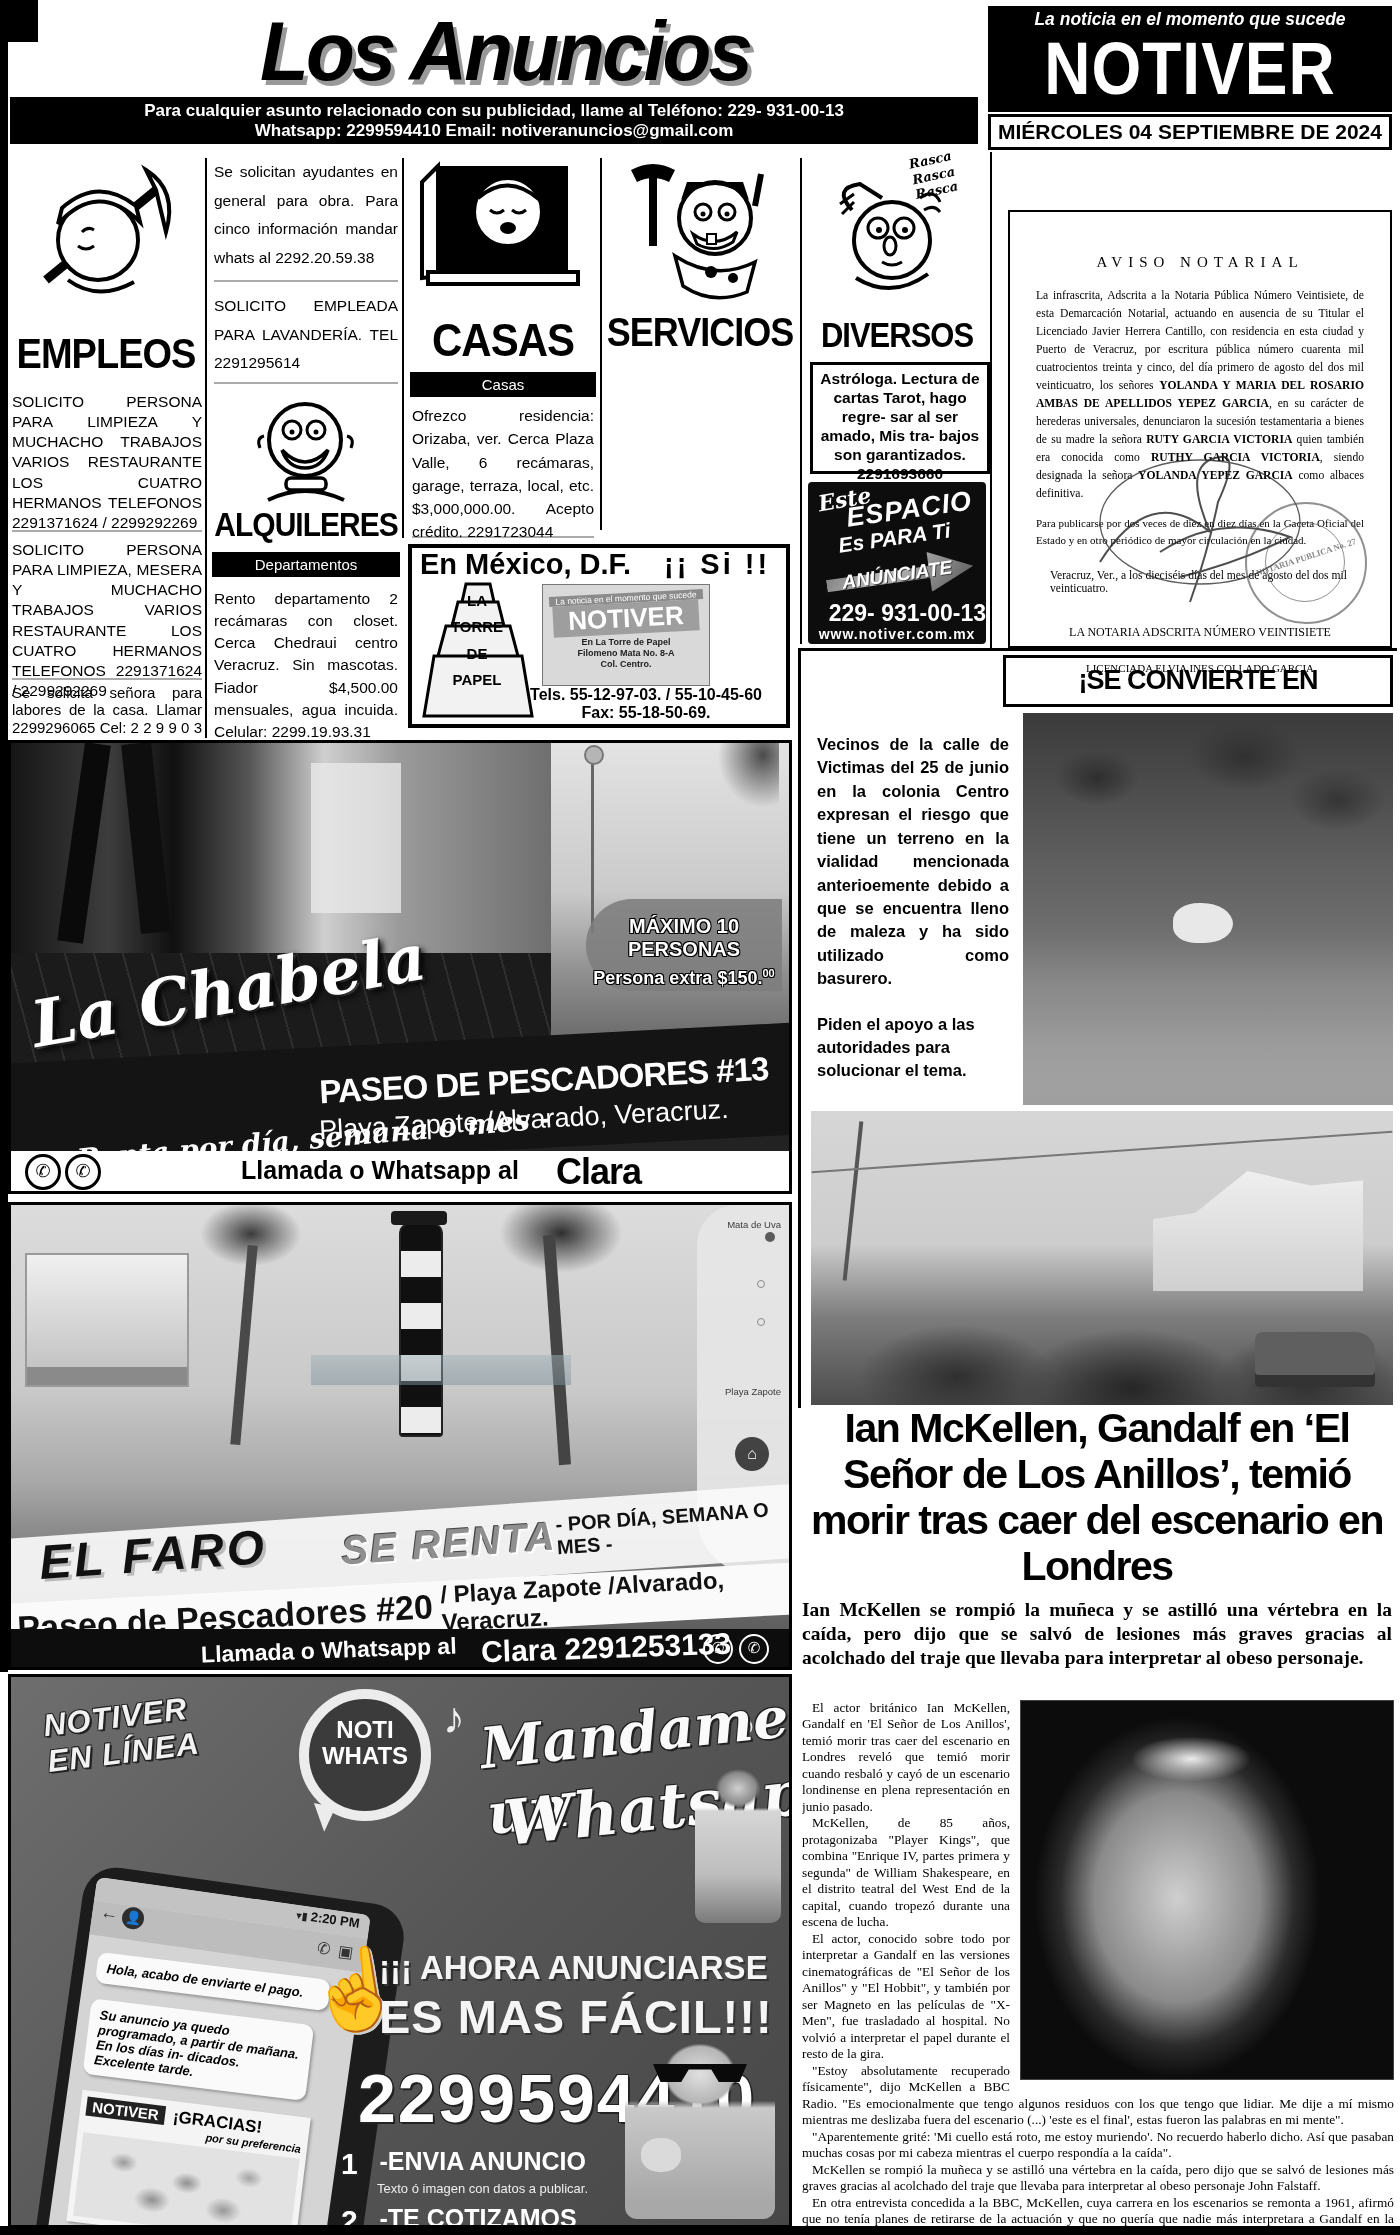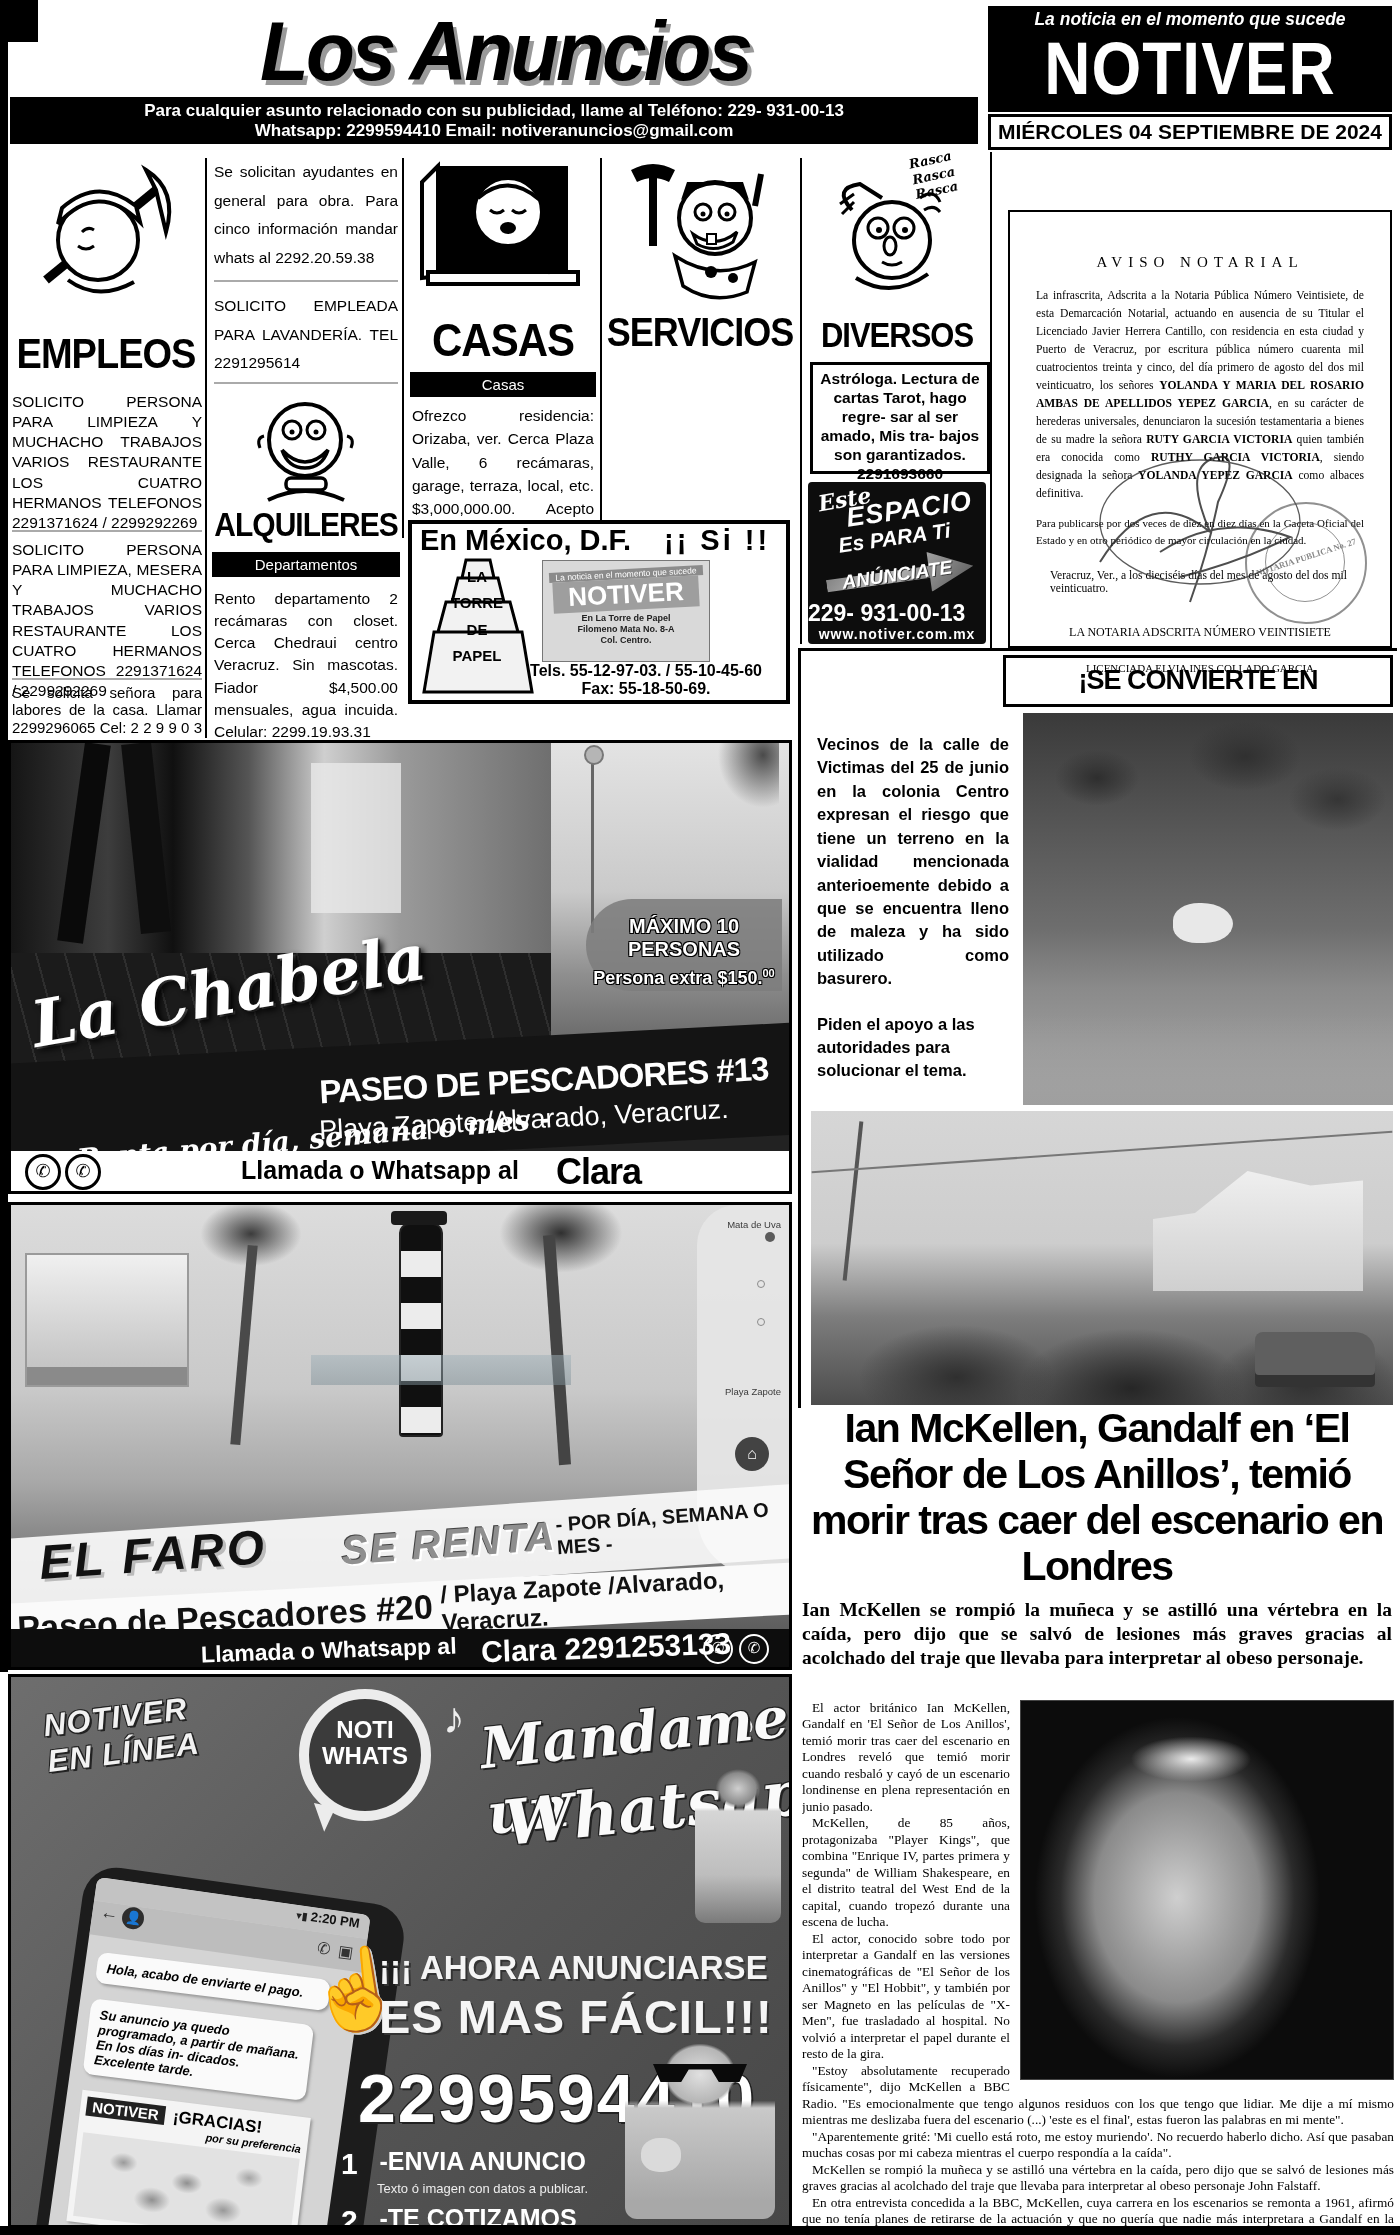--- a/index.html
+++ b/index.html
@@ -97,21 +97,21 @@
       <ellipse cx="88" cy="68" rx="8" ry="6" fill="#000"></ellipse>
       <path d="M60 78 q28 18 56 0" stroke="#000" stroke-width="3" fill="none"></path>
       <rect x="8" y="112" width="150" height="12" fill="#fff" stroke="#000" stroke-width="4"></rect>
       <path d="M96 96 q18 10 34 16" stroke="#000" stroke-width="5" fill="none"></path>
     </svg>
   </div>
   <div class="abs fat" style="left:408px;top:316px;width:190px;font-size:42px;text-align:center;">CASAS</div>
   <div class="abs seccion-bar" style="left:410px;top:372px;width:186px;">Casas</div>
   <div class="abs jtext hrule" style="left:412px;top:404px;width:182px;height:132px;font-size:15.5px;line-height:1.5;">Ofrezco residencia: Orizaba, ver. Cerca Plaza Valle, 6 recámaras, garage, terraza, local, etc. $3,000,000.00. Acepto crédito. 2291723044</div>
 
-  <div class="abs" style="left:408px;top:520px;width:374px;height:176px;border:4px solid #000;background:#fff;overflow:hidden;">
+  <div class="abs" style="left:408px;top:544px;width:374px;height:176px;border:4px solid #000;background:#fff;overflow:hidden;">
     <span class="abs" style="left:8px;top:0;font-size:29px;font-weight:900;">En México, D.F.</span>
     <span class="abs" style="left:252px;top:0;font-size:29px;font-weight:900;letter-spacing:3px;">¡¡ Si !!</span>
     <div class="abs" style="left:6px;top:34px;">
       <svg width="118" height="138" viewBox="0 0 118 138">
         <path d="M48 2 h24 l4 18 h-32 Z M40 20 h40 l6 24 h-52 Z M28 44 h64 l8 30 h-80 Z M16 74 h88 l10 60 h-108 Z" fill="#f2f2f2" stroke="#000" stroke-width="3"></path>
       </svg>
     </div>
     <div class="abs prewrap" style="left:6px;top:40px;width:118px;text-align:center;font-size:15px;font-weight:900;line-height:1.75;">LA
 TORRE
 DE
@@ -171,21 +171,21 @@
   <div class="abs jtext" style="left:810px;top:362px;width:160px;height:96px;border:3px solid #000;padding:5px 7px;
               font-size:15.5px;font-weight:bold;text-align:center;line-height:1.22;">Astróloga. Lectura de cartas Tarot, hago regre- sar al ser amado, Mis tra- bajos son garantizados. 2291693660</div>
 
   <div class="abs" style="left:808px;top:482px;width:178px;height:162px;background:#0d0d0d;color:#fff;overflow:hidden;border-radius:4px;">
     <span class="abs script" style="left:10px;top:4px;font-size:22px;font-weight:bold;transform:rotate(-10deg);">Este</span>
     <span class="abs" style="left:38px;top:12px;font-size:27px;font-weight:900;font-style:italic;transform:rotate(-8deg);letter-spacing:1px;">ESPACIO</span>
     <span class="abs" style="left:30px;top:44px;font-size:21px;font-weight:900;font-style:italic;transform:rotate(-8deg);">Es PARA Ti</span>
     <div class="abs" style="left:18px;top:74px;width:148px;height:40px;background:linear-gradient(135deg,#777,#bbb 40%,#555);
                 transform:rotate(-8deg);clip-path:polygon(0 35%,70% 35%,70% 0,100% 50%,70% 100%,70% 65%,0 65%);"></div>
     <span class="abs" style="left:34px;top:82px;font-size:19px;font-weight:900;font-style:italic;transform:rotate(-8deg);color:#fff;text-shadow:1px 1px 0 #333;">ANÚNCIATE</span>
-    <div class="abs" style="left:0;top:118px;width:178px;font-size:23px;font-weight:900;text-align:left;">229- 931-00-13</div>
+    <div class="abs" style="left:0;top:118px;width:178px;font-size:23px;font-weight:900;text-align:right;">229- 931-00-13</div>
     <div class="abs" style="left:0;top:144px;width:178px;font-size:14px;font-weight:bold;text-align:center;letter-spacing:1px;">www.notiver.com.mx</div>
   </div>
 
   <div class="abs serif" style="left:1008px;top:210px;width:380px;height:434px;border:2px solid #000;">
     <div style="margin-top:42px;text-align:center;font-size:15px;letter-spacing:6px;">AVISO NOTARIAL</div>
     <p class="jtext" style="margin:16px 26px 0;font-size:11.6px;line-height:1.55;">
       <span>La infrascrita, Adscrita a la Notaria Pública Número Veintisiete, de esta Demarcación Notarial, actuando en ausencia de su Titular el Licenciado Javier Herrera Cantillo, con residencia en esta ciudad y Puerto de Veracruz, por escritura pública número cuarenta mil cuatrocientos treinta y cinco, del día primero de agosto del dos mil veinticuatro, los señores </span><b>YOLANDA Y MARIA DEL ROSARIO AMBAS DE APELLIDOS YEPEZ GARCIA</b><span>, en su carácter de herederas universales, denunciaron la sucesión testamentaria a bienes de su madre la señora </span><b>RUTY GARCIA VICTORIA</b><span> quien también era conocida como </span><b>RUTHY GARCIA VICTORIA</b><span>, siendo designada la señora </span><b>YOLANDA YEPEZ GARCIA</b><span> como albaces definitiva.</span>
     </p>
     <p class="jtext" style="margin:12px 26px 0;font-size:11px;line-height:1.55;">Para publicarse por dos veces de diez en diez días en la Gaceta Oficial del Estado y en otro periódico de mayor circulación en la ciudad.</p>
     <p style="margin:20px 10px 0 40px;font-size:11.6px;">Veracruz, Ver., a los dieciséis días del mes de agosto del dos mil veinticuatro.</p>

